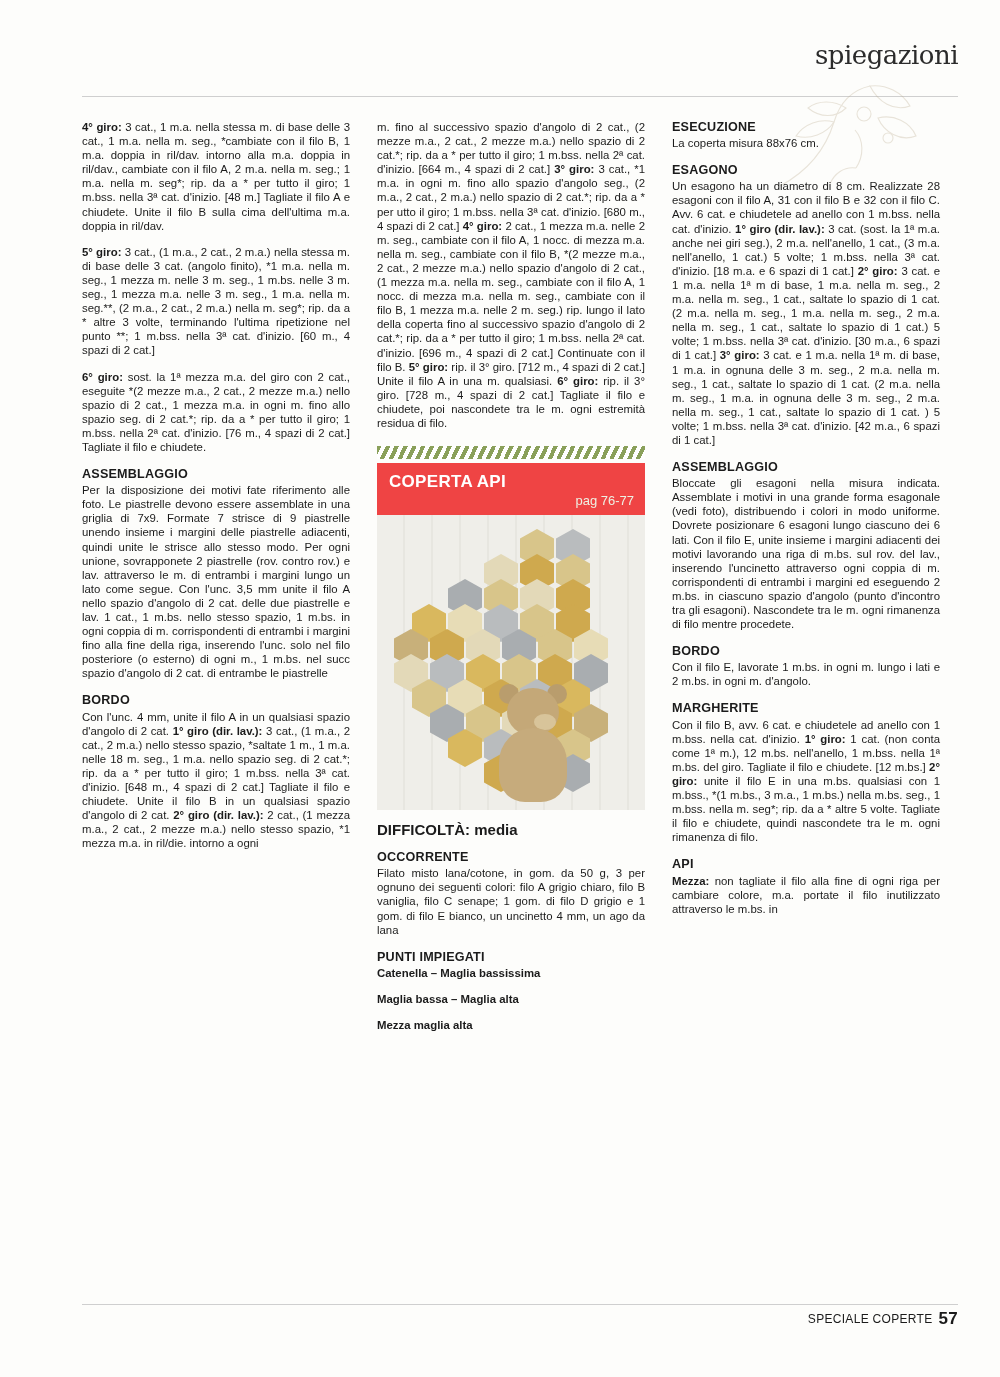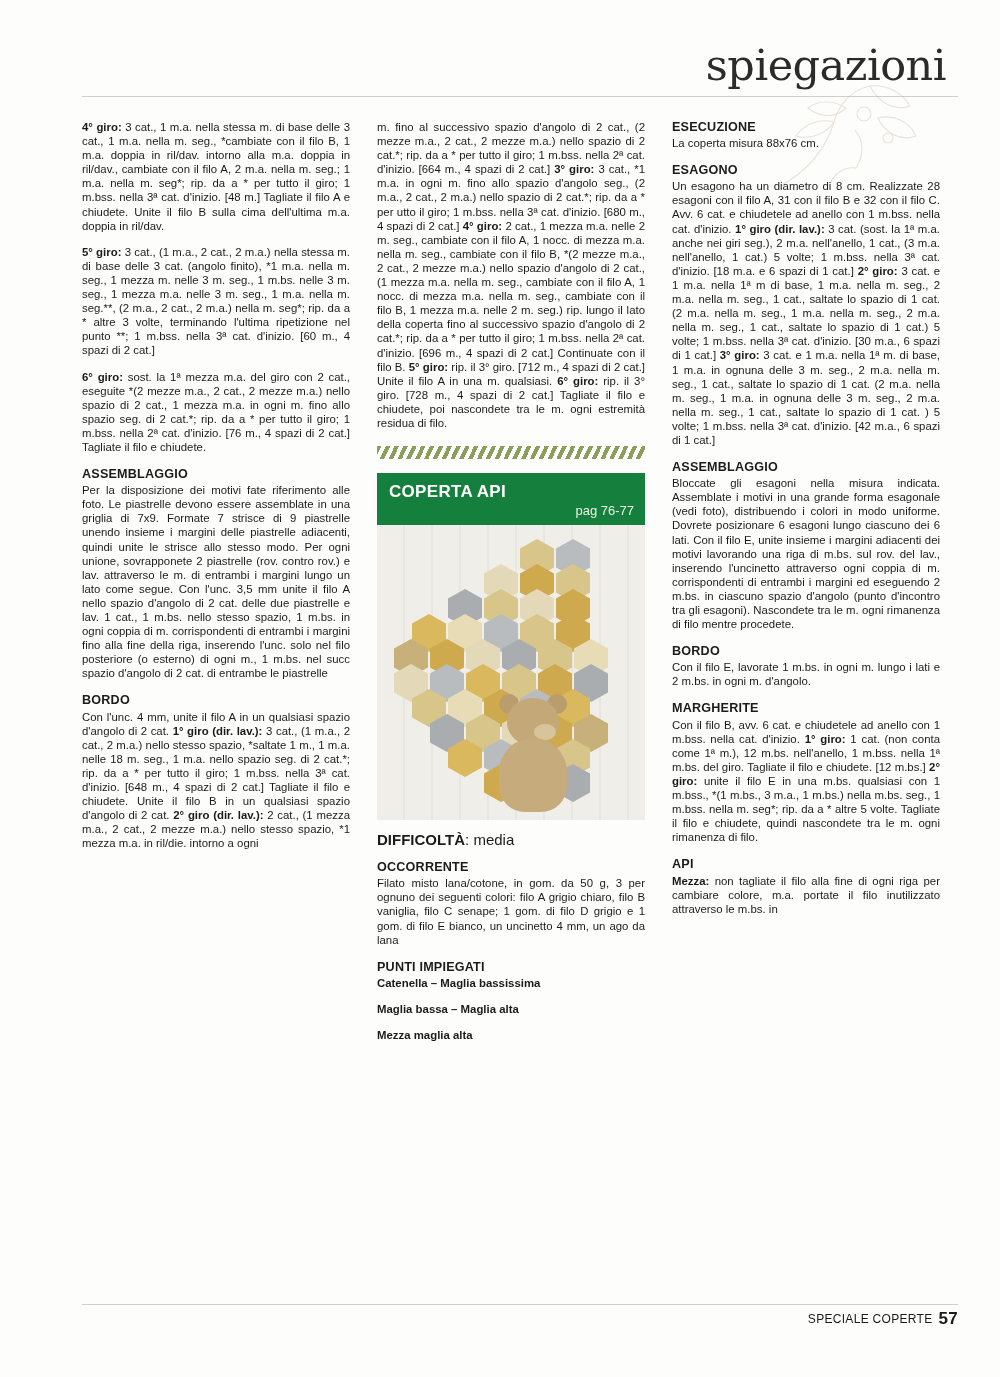--- a/index.html
+++ b/index.html
@@ -10,23 +10,23 @@
     color:#111;
     position:relative;
     overflow:hidden;
   }
   .page {
     position:absolute; left:0; top:0; width:1000px; height:1377px;
     background:#fdfdfb;
   }
   
   .masthead {
-    position:absolute; right:54px; top:40px;
+    position:absolute; right:42px; top:40px;
     font-family:"DejaVu Serif", serif;
-    font-size:43px; font-weight:400; letter-spacing:-0.5px;
+    font-size:26px; font-weight:400; letter-spacing:-0.5px;
     color:#2b2b2b;
   }
   .rule-top {
     position:absolute; left:82px; right:42px; top:96px;
     border-top:1px solid #cfcfcf; height:0;
   }
   .deco {
     position:absolute; right:50px; top:78px; width:190px; height:120px;
     opacity:.30; pointer-events:none;
   }
@@ -48,22 +48,22 @@
     font-size:12.6px; font-weight:bold; color:#1b1b1b;
     margin:13px 0 2px 0; letter-spacing:.2px;
   }
   h3.sec.first { margin-top:0; }
   
   .hatch {
     margin-top:16px; height:13px; width:268px;
     background:repeating-linear-gradient(115deg,#8aa05a 0 4px,#ffffff 4px 8px);
   }
   .projbar {
-    margin-top:14px; width:268px; height:52px;
-    background:#15803d; position:relative;
+    margin-top:4px; width:268px; height:52px;
+    background:#ef4444; position:relative;
   }
   .projbar .t {
     position:absolute; left:12px; top:12px;
     color:#fff; font-size:17px; font-weight:bold; letter-spacing:.3px;
   }
   .projbar .pg {
     position:absolute; right:11px; bottom:7px;
     color:#eef0e3; font-size:13px;
   }
   .photo {
@@ -88,21 +88,21 @@
   .teddy .ear { position:absolute; width:20px;height:20px;background:#b99d6d;border-radius:50%; top:0;}
   .teddy .ear.l{left:4px;} .teddy .ear.r{left:52px;}
   .teddy .body {
     position:absolute; left:4px; top:44px; width:68px; height:74px;
     background:#c6ab7c; border-radius:34px 34px 26px 26px;
   }
   .teddy .muzzle{position:absolute;left:27px;top:26px;width:22px;height:16px;background:#d8c49a;border-radius:50%;}
   h4.diff {
     font-size:15px; font-weight:bold; margin:13px 0 0 0;
   }
-  h4.diff span.val { font-weight:normal; }
+  h4.diff span.val { font-weight:bold; }
   
   .rule-bot {
     position:absolute; left:82px; right:42px; bottom:72px;
     border-top:1px solid #cfcfcf; height:0;
   }
   .footer {
     position:absolute; right:42px; bottom:48px;
     font-size:12px; letter-spacing:.3px; color:#1b1b1b;
   }
   .footer .lbl { font-weight:normal;margin-left:14px; }

